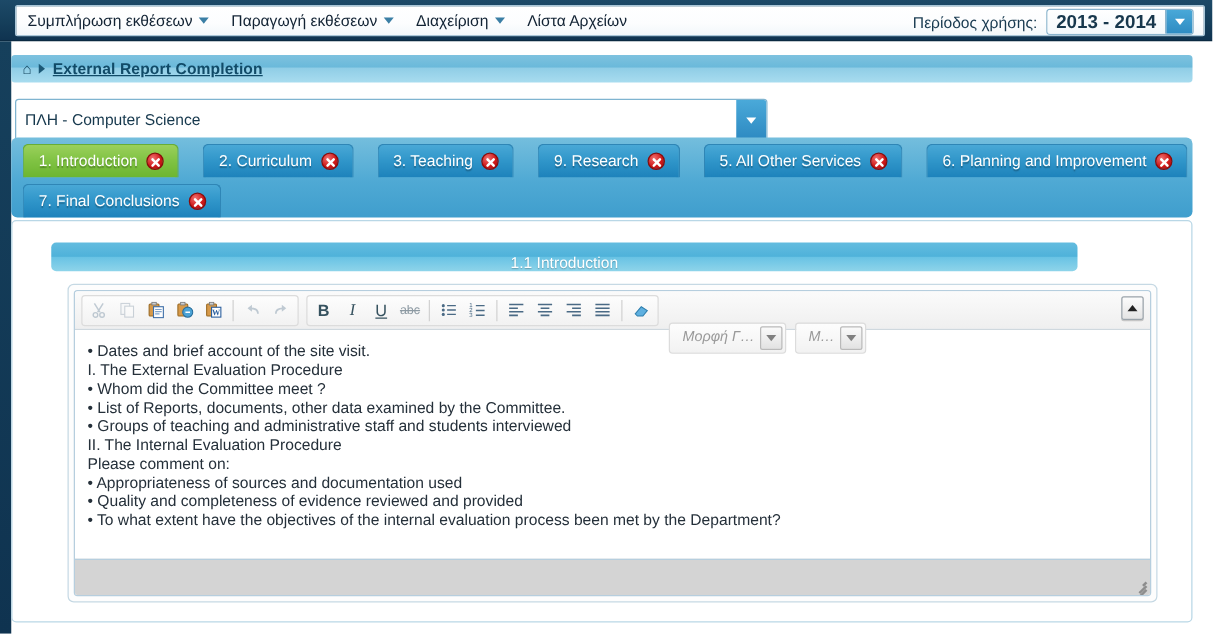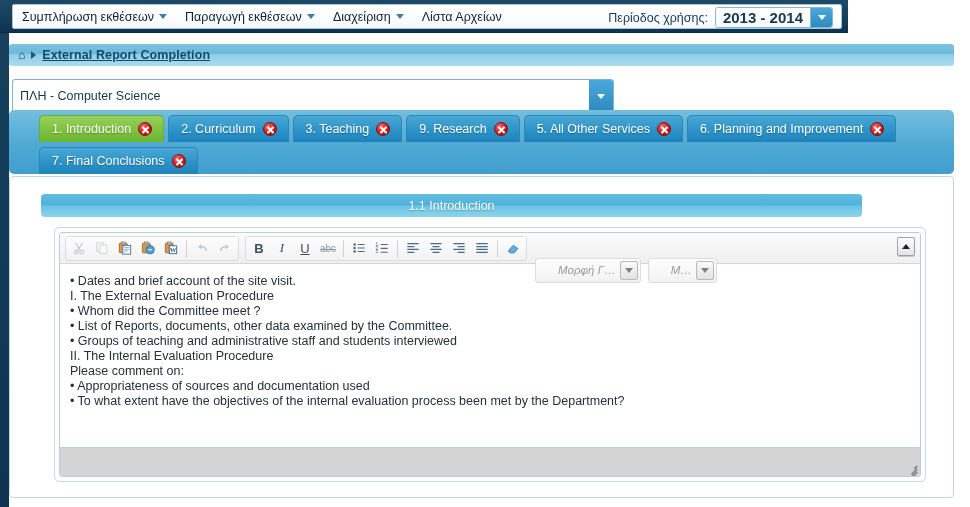--- a/index.html
+++ b/index.html
@@ -7,21 +7,21 @@
   body {
     width: 970px; height: 507px;
     font-family: "Liberation Sans", sans-serif;
     background: #ffffff;
     overflow: hidden;
     position: relative;
   }
 
   
   #menubar {
-    position:absolute; left:0; top:0; width:848px; height:33px;
+    position:absolute; left:0; top:0; width:970px; height:33px;
     background: linear-gradient(to bottom,#1d4a68 0%, #16405c 50%, #0f3350 100%);
     border-bottom: 1px solid #0b2a42;
   }
   #menu-inner {
     position:absolute; left:12px; top:4px; right:6px; height:25px;
     background: linear-gradient(to bottom,#ffffff 0%, #fcfdfe 60%, #f2f7fa 100%);
     border:1px solid #a9c6d8; border-radius:2px;
     display:flex; align-items:center;
   }
   .menu-item {
@@ -93,21 +93,21 @@
     width:24px; display:flex; align-items:center; justify-content:center;
     background: linear-gradient(to bottom,#4aa9d9,#2d89c1);
   }
 
   
   #tabwrap {
     position:absolute; left:9px; top:110px; width:945px; height:64px;
     background: linear-gradient(to bottom,#74bedd 0%, #4fa9d4 55%, #3f9ecd 100%);
     border-radius:5px;
   }
-  .tabrow { position:absolute; left:9px; display:flex; gap:4px;margin-left:21px; }
+  .tabrow { position:absolute; left:9px; display:flex; gap:19px; }
   .tabrow.r1 { top:5px; }
   .tabrow.r2 { top:37px; }
   .tab {
     height:27px; display:flex; align-items:center; gap:7px;
     padding:0 11px 0 12px;
     border-radius:5px 5px 0 0;
     font-size:12.5px; color:#ffffff; white-space:nowrap;
     border:1px solid #2f86b6; border-bottom:none;
     background: linear-gradient(to bottom,#49a8d6 0%, #2f95c9 50%, #1d82bb 100%);
     cursor:pointer;
@@ -133,21 +133,21 @@
 
   
   #content {
     position:absolute; left:9px; top:176px; width:945px; height:322px;
     background:#ffffff; border:1px solid #b9d7e6; border-radius:4px;
   }
   #section-header {
     position:absolute; left:31px; top:17px; width:821px; height:23px;
     border-radius:4px;
     background: linear-gradient(to bottom,#63bcdf 0%, #4fb2da 48%, #69c3e4 52%, #8ed4ea 100%);
-    display:flex; align-items:center; justify-content:center;
+    display:flex; align-items:flex-end; justify-content:center;
     font-size:12.5px; color:#ffffff; text-shadow:0 1px 1px rgba(0,0,0,.25);
   }
 
   
   #editor {
     position:absolute; left:44px; top:50px; width:872px; height:255px;
     background:#fdfdfd; border:1px solid #c6d9e4; border-radius:5px;
     padding:4px;
   }
   #editor-inner {
@@ -167,21 +167,21 @@
     border:1px solid #dcdcdc; border-radius:3px; padding:1px 2px; height:25px; }
   .tbtn {
     width:22px; height:21px; display:flex; align-items:center; justify-content:center;
     border-radius:2px; cursor:pointer; font-size:12px; color:#3c5b72;
   }
   .tbtn.dim { opacity:.32; }
   .tsep { width:1px; height:17px; background:#d2d2d2; margin:0 3px; }
   .fmt-ddl {
     display:flex; align-items:center; height:25px;
     background:linear-gradient(to bottom,#fdfdfd,#f2f2f2);
-    border:1px solid #dcdcdc; border-radius:3px; padding:1px 2px 1px 22px; gap:4px;
+    border:1px solid #dcdcdc; border-radius:3px; padding:1px 2px 1px 10px; gap:4px;
     cursor:pointer;
     margin-top:44px;
   }
   .fmt-ddl .lbl { font-size:11.5px; font-style:italic; color:#999; white-space:nowrap; }
   .fmt-ddl .bx {
     width:18px; height:19px; border:1px solid #b9b9b9; border-radius:2px;
     background:linear-gradient(to bottom,#fafafa,#e2e2e2);
     display:flex; align-items:center; justify-content:center;
   }
   .arr-gray {
@@ -458,20 +458,21 @@
 
       <div id="editor-body">
         <p>• Dates and brief account of the site visit.</p>
         <p>I. The External Evaluation Procedure</p>
         <p>• Whom did the Committee meet ?</p>
         <p>• List of Reports, documents, other data examined by the Committee.</p>
         <p>• Groups of teaching and administrative staff and students interviewed</p>
         <p>II. The Internal Evaluation Procedure</p>
         <p>Please comment on:</p>
         <p>• Appropriateness of sources and documentation used</p>
+        <p>• Quality and completeness of evidence reviewed and provided</p>
         <p>• To what extent have the objectives of the internal evaluation process been met by the Department?</p>
       </div>
 
       <div id="statusbar">
         <div id="resize-grip">
           <i></i>
             <i></i>
             <i></i>
         </div>
       </div>

